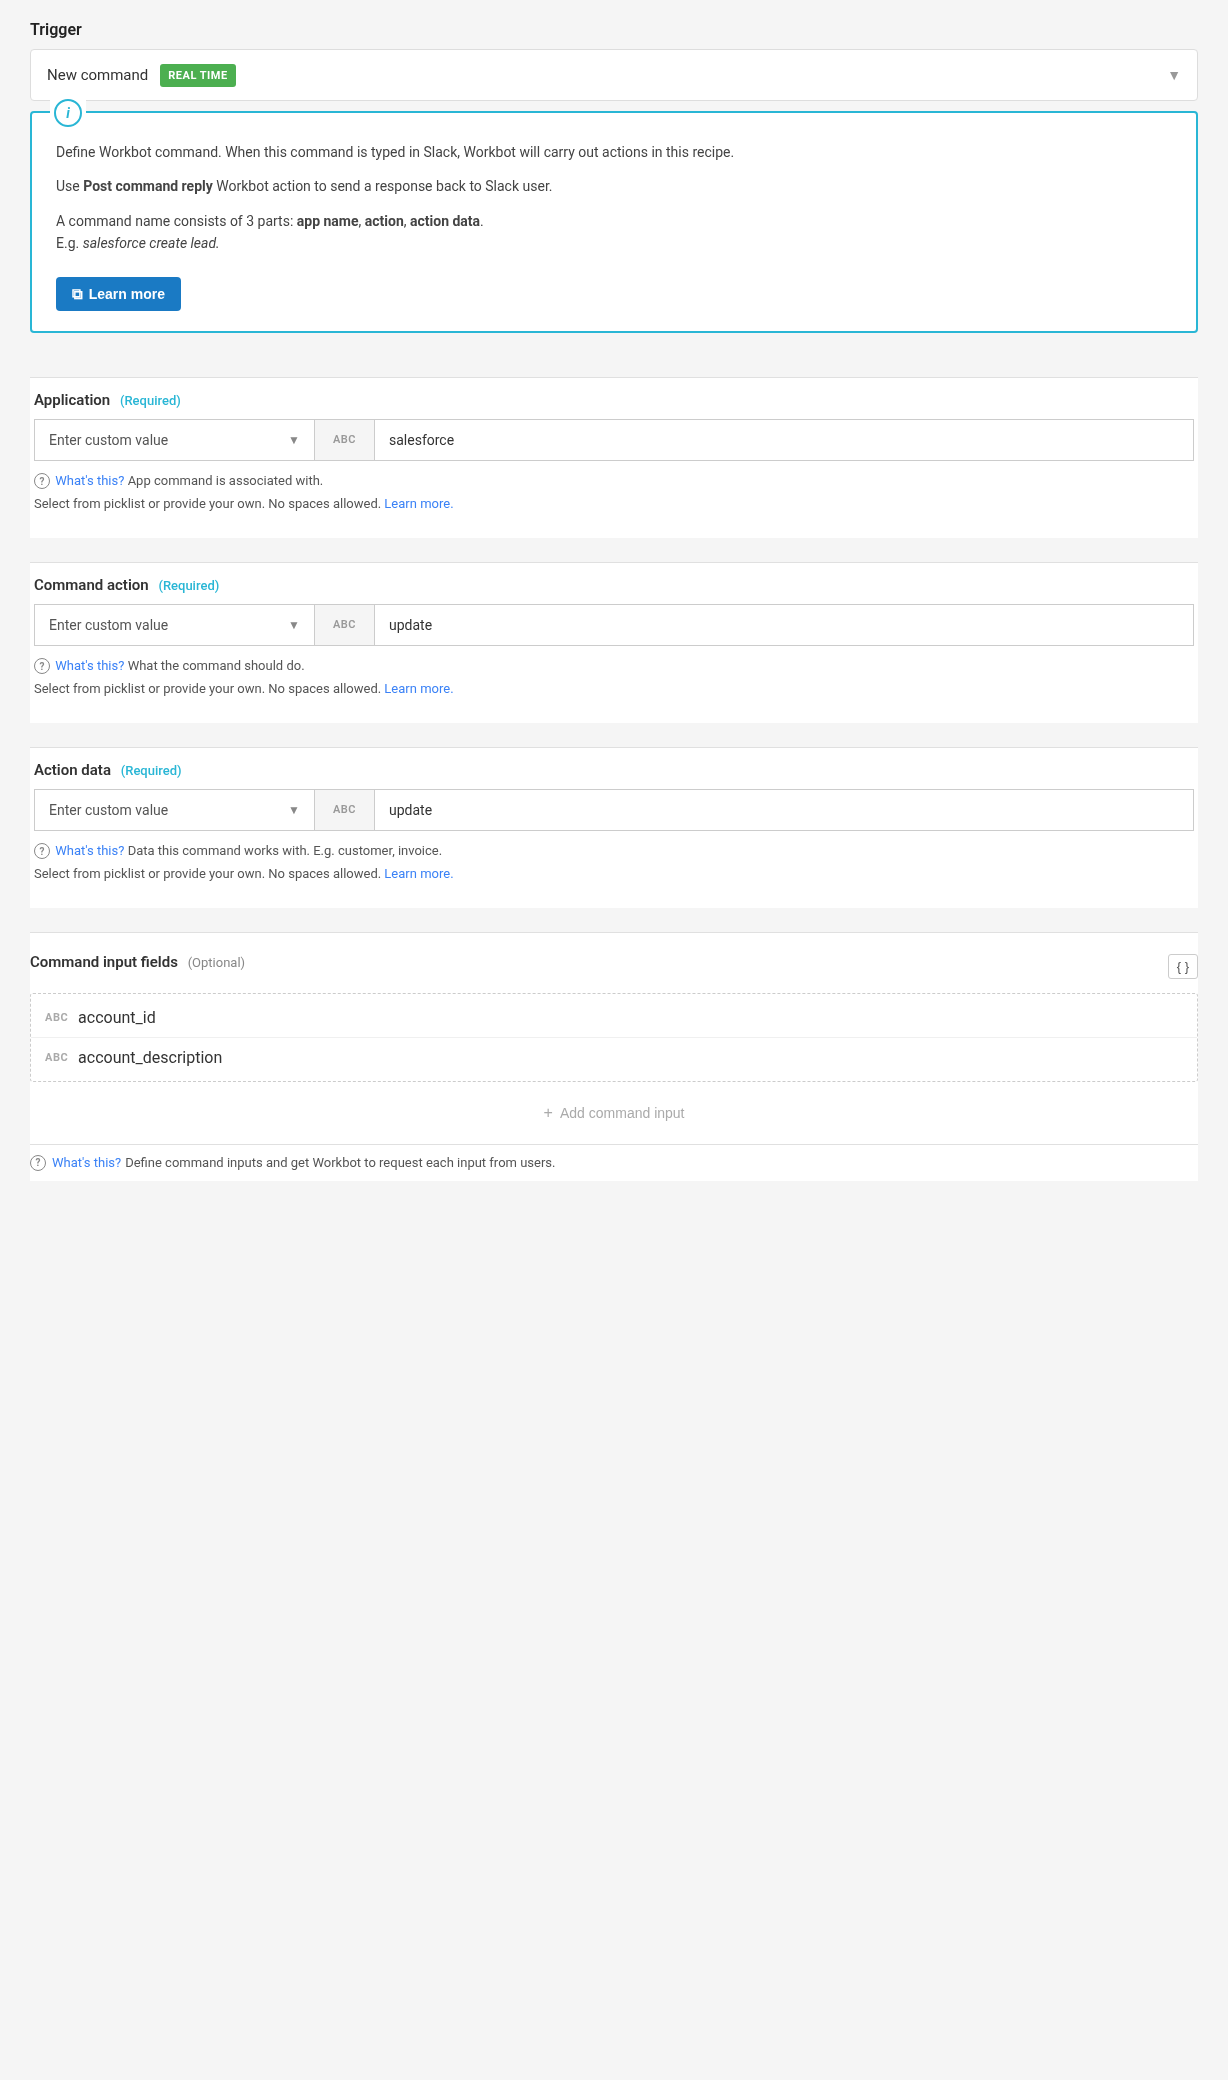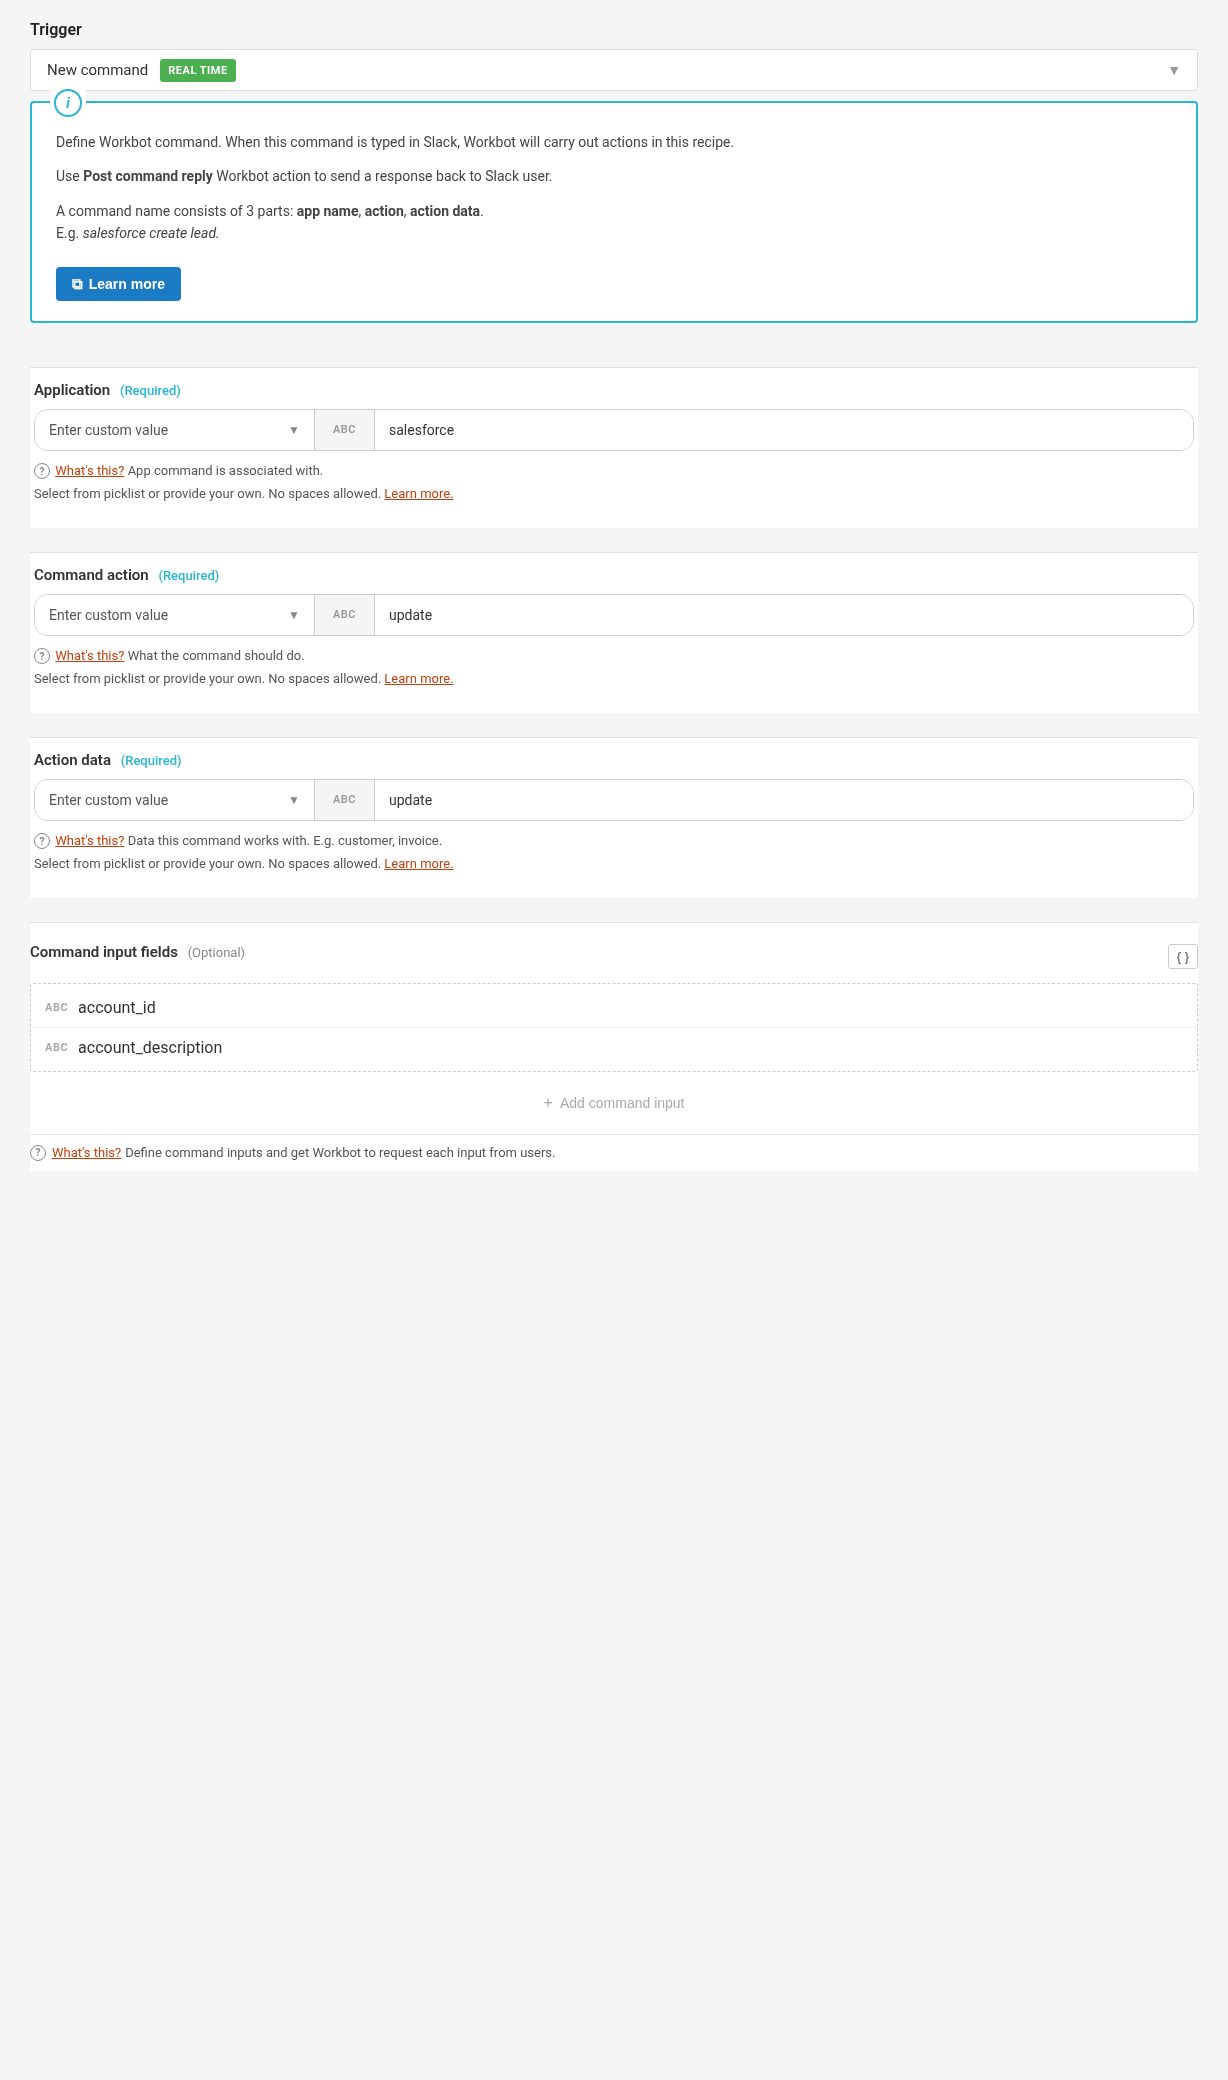--- a/index.html
+++ b/index.html
@@ -24,21 +24,21 @@
     .trigger-section {
       margin-bottom: 10px;
     }
     .trigger-box {
       background: #fff;
       border: 1px solid #ddd;
       border-radius: 4px;
       padding: 0 16px;
       display: flex;
       align-items: center;
-      height: 42px;
+      height: 52px;
       justify-content: space-between;
     }
     .trigger-left {
       display: flex;
       align-items: center;
       gap: 12px;
     }
     .trigger-label {
       font-size: 15px;
       color: #333;
@@ -143,21 +143,21 @@
     }
     .optional-badge {
       color: #888;
       font-weight: 400;
       font-size: 13px;
       margin-left: 6px;
     }
     .field-row {
       display: flex;
       border: 1px solid #ccc;
-      border-radius: 14px;
+      border-radius: 0;
       overflow: hidden;
       margin-bottom: 10px;
       background: #fff;
       justify-content: flex-end;
     }
     .field-select {
       display: flex;
       align-items: center;
       justify-content: space-between;
       padding: 0 14px;
@@ -193,22 +193,21 @@
       color: #333;
       background: #fff;
     }
     .field-help {
       font-size: 13px;
       color: #555;
       line-height: 1.5;
       margin-bottom: 4px;
     }
     .field-help a, .what-link {
-      color: #c2410c;
-      text-decoration: underline;
+      color: #3b82f6;
       cursor: pointer;
     }
     .learn-link {
       color: #29b6d5;
       text-decoration: none;
       cursor: pointer;
     }
     .help-icon {
       display: inline-flex;
       align-items: center;

